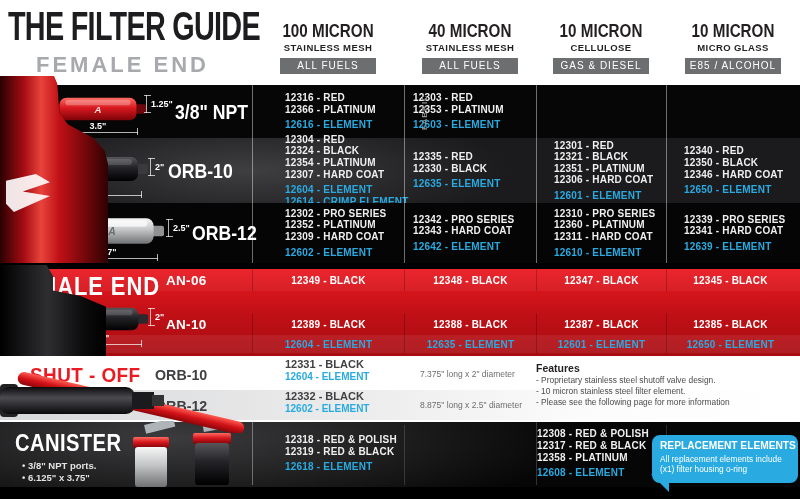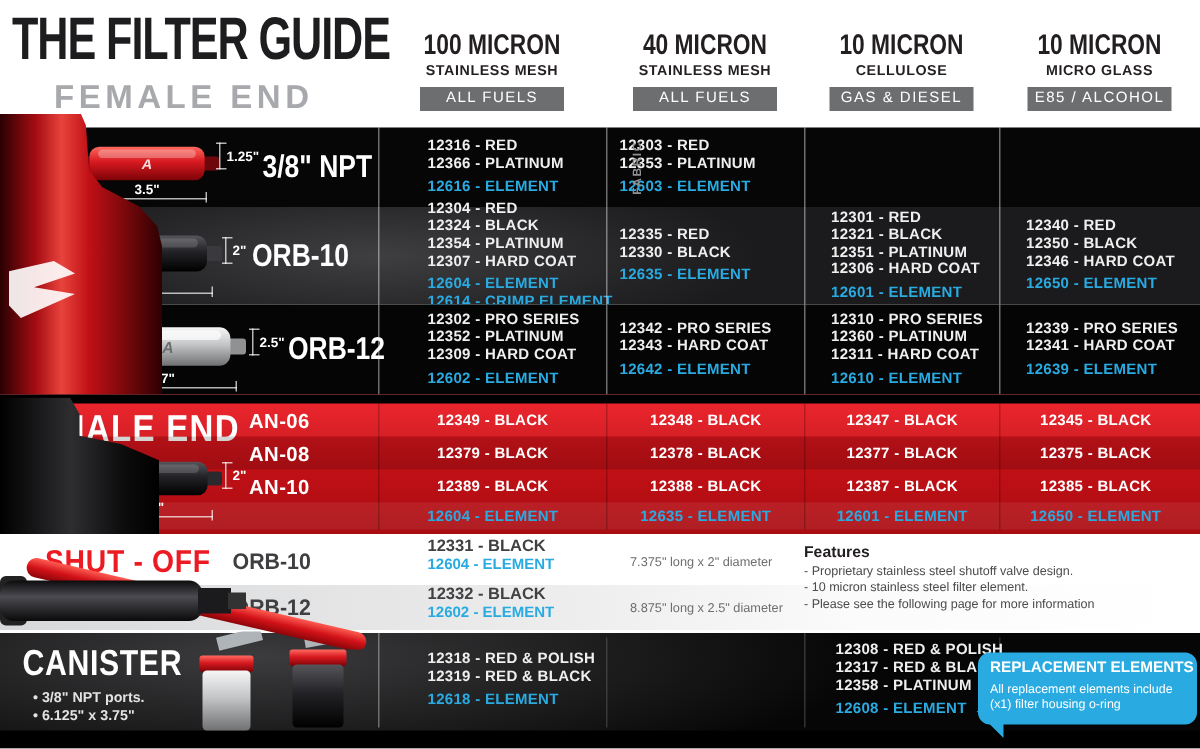--- a/index.html
+++ b/index.html
@@ -89,21 +89,21 @@
 
   
   .canister{position:absolute;left:0;top:422px;width:800px;height:77px;
             background:radial-gradient(ellipse 430px 90px at 170px 16px,#3c3c3e,#1a1a1b 60%,#060606 95%),#000;}
   .cstrip{position:absolute;left:0;bottom:0;width:100%;height:12px;background:#000;}
   .ctitle{position:absolute;left:15px;top:7px;font-size:24px;font-weight:800;color:#fff;
           transform:scaleX(.84);transform-origin:0 0;letter-spacing:.5px;white-space:nowrap;}
   .cbullets{position:absolute;left:22px;top:38px;}
   .cbullet{font-size:9.5px;line-height:11.5px;font-weight:600;color:#e3e3e3;white-space:nowrap;}
   .ccell{top:0;height:63px;border-left:1px solid rgba(255,255,255,.35);}
-  .canister .c3{padding-left:20px;border-left:1px solid rgba(255,255,255,.18);}
+  .canister .c3{padding-left:0;border-left:1px solid rgba(255,255,255,.18);}
   .cdiv{position:absolute;top:3px;bottom:14px;width:1px;background:rgba(255,255,255,.15);}
   .callout{position:absolute;left:652px;top:13px;width:146px;height:48px;background:#29abe2;
            border-radius:8px;padding:5px 8px;z-index:4;}
   .callout::before{content:'';position:absolute;left:-1px;bottom:-9px;width:0;height:0;
                    border:9px solid transparent;border-right-color:#29abe2;border-top-color:#29abe2;}
   .co-t{font-size:10.2px;line-height:12px;font-weight:800;color:#fff;white-space:nowrap;}
   .co-b{font-size:8.3px;line-height:10.3px;color:#fff;margin-top:2px;}
 
   
   .bottle{position:absolute;left:0;top:76px;width:108px;height:187px;z-index:3;
@@ -326,27 +326,20 @@
     <div class="mtop"></div>
     <div class="mtitle">MALE END</div>
 
     <div class="mband b1">
       <span class="an">AN-06</span>
       <span class="mcell m1">12349 - BLACK</span>
       <span class="mcell m2">12348 - BLACK</span>
       <span class="mcell m3">12347 - BLACK</span>
       <span class="mcell m4">12345 - BLACK</span>
     </div>
-    <div class="mband b2">
-      <span class="an">AN-08</span>
-      <span class="mcell m1">12379 - BLACK</span>
-      <span class="mcell m2">12378 - BLACK</span>
-      <span class="mcell m3">12377 - BLACK</span>
-      <span class="mcell m4">12375 - BLACK</span>
-    </div>
     <div class="mband b3">
       <span class="an">AN-10</span>
       <span class="mcell m1">12389 - BLACK</span>
       <span class="mcell m2">12388 - BLACK</span>
       <span class="mcell m3">12387 - BLACK</span>
       <span class="mcell m4">12385 - BLACK</span>
     </div>
     <div class="mband bel">
       <span class="mcell m1">12604 - ELEMENT</span>
       <span class="mcell m2">12635 - ELEMENT</span>

